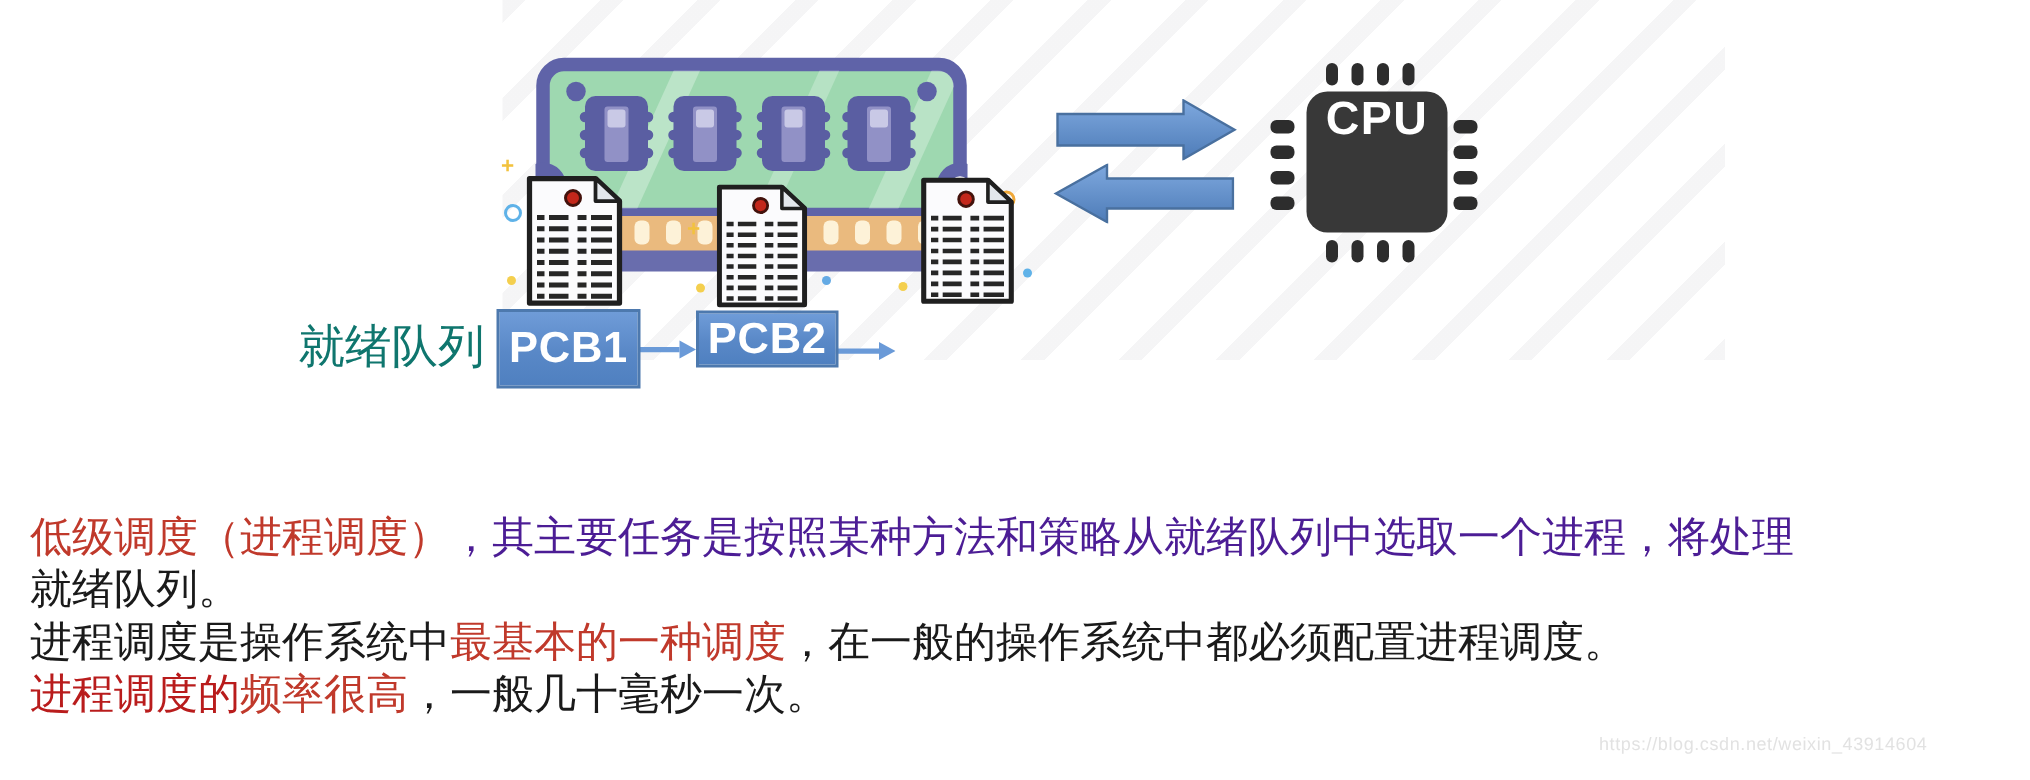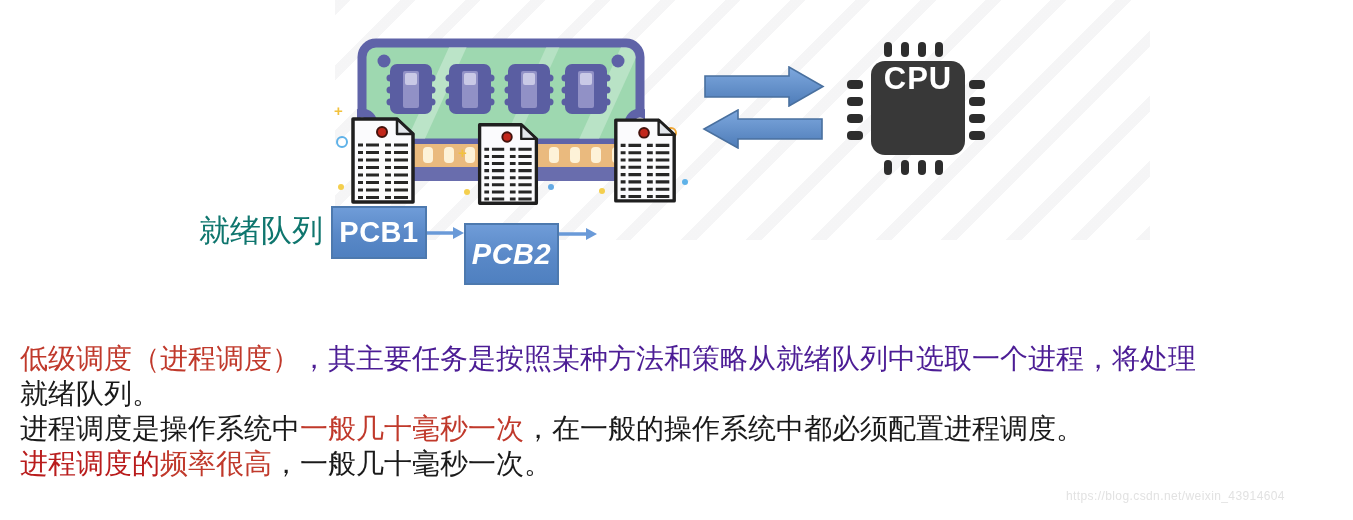--- a/index.html
+++ b/index.html
@@ -26,21 +26,21 @@
     font-size:31px;color:#0f766e;white-space:nowrap;
   }
   
   .pcb-box{
     position:absolute;z-index:4;display:flex;align-items:center;justify-content:center;
     background:linear-gradient(180deg,#6f9cd8 0%,#5988c7 55%,#4f80c0 100%);
     border:2px solid #4d79ae;color:#ffffff;font-weight:bold;font-size:29px;
     box-sizing:border-box;letter-spacing:0.5px;text-align:right;
   }
   .pcb1{left:331px;top:206px;width:96px;height:53px;}
-  .pcb2{left:464px;top:223px;width:95px;height:62px;font-style:italic;}
+  .pcb2{left:464px;top:207px;width:95px;height:38px;}
   .pcb3{left:597px;top:209px;width:95px;height:51px;}
   .link-arrow{position:absolute;z-index:3;}
   .link1{left:426px;top:226px;}
   .link2{left:557px;top:227px;}
   
   .big-arrow{position:absolute;z-index:2;}
   .big-right{left:704px;top:66px;}
   .big-left{left:702px;top:109px;}
   
   .cpu{position:absolute;left:845px;top:42px;width:145px;height:133px;z-index:2;}
@@ -259,19 +259,19 @@
     <span class="pin r" style="top:72px"></span>
     <span class="pin r" style="top:89px"></span>
     <div class="cpu-body">
       <span>CPU</span>
     </div>
   </div>
 
   <div class="text-block">
     <div class="text-line"><span style="color: rgb(192, 57, 43);">低级调度（进程调度）</span><span style="color: #4c1d95;">，其主要任务是按照某种方法和策略从就绪队列中选取一个进程，将处理</span></div>
     <div class="text-line"><span style="color: rgb(26, 26, 26);">就绪队列。</span></div>
-    <div class="text-line"><span style="color: rgb(26, 26, 26);">进程调度是操作系统中</span><span style="color: rgb(192, 57, 43);">一般几十毫秒一次</span><span style="color: rgb(26, 26, 26);">，在一般的操作系统中都必须配置进程调度。</span></div>
+    <div class="text-line"><span style="color: rgb(26, 26, 26);">进程调度是操作系统中</span><span style="color: rgb(192, 57, 43);">最基本的一种调度</span><span style="color: rgb(26, 26, 26);">，在一般的操作系统中都必须配置进程调度。</span></div>
     <div class="text-line"><span style="color: #b91c1c;">进程调度的</span><span style="color: rgb(192, 57, 43);">频率很高</span><span style="color: rgb(26, 26, 26);">，一般几十毫秒一次。</span></div>
   </div>
 
   <div class="watermark">https://blog.csdn.net/weixin_43914604</div>
 
 </div>
 
 </body></html>

